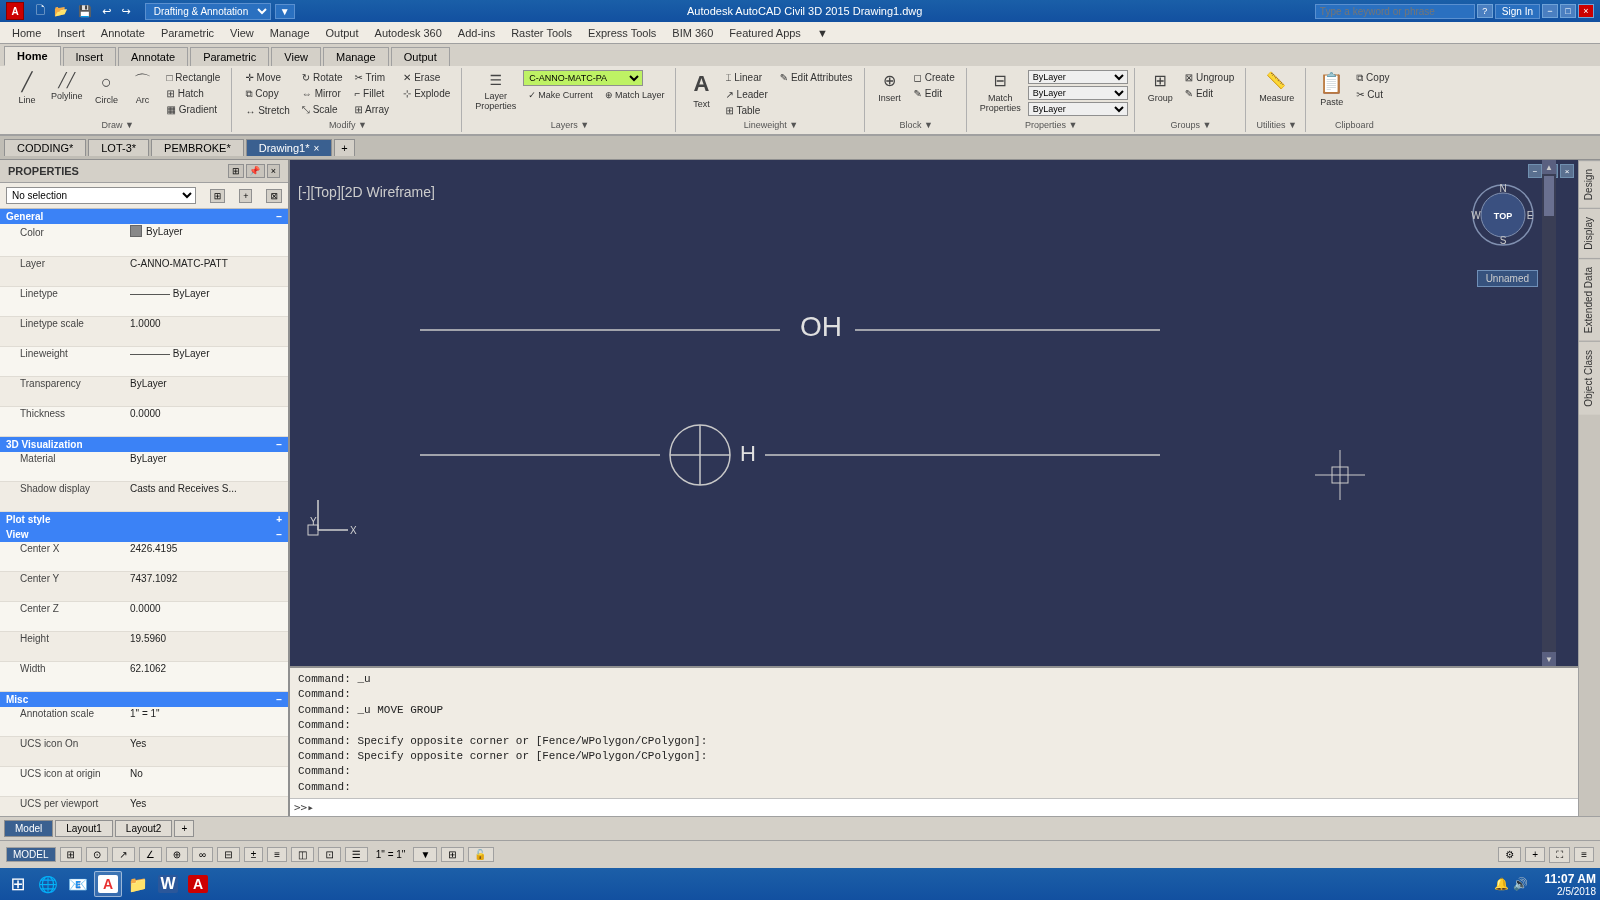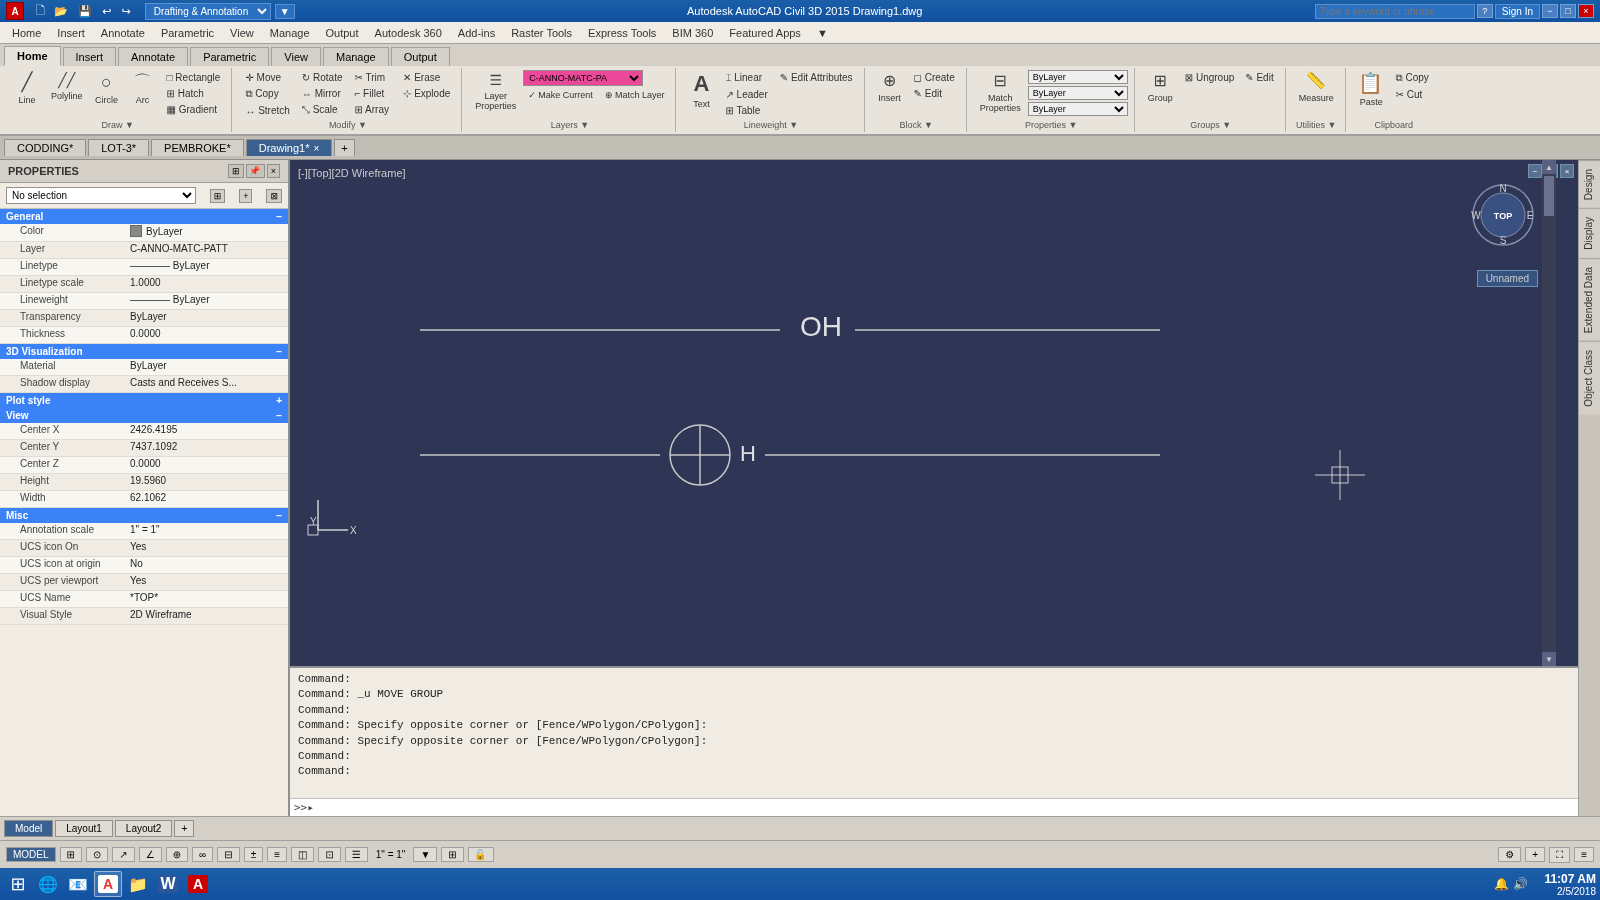--- a/index.html
+++ b/index.html
@@ -195,21 +195,22 @@
       padding: 2px 6px;
       font-size: 10px;
       font-weight: bold;
       display: flex;
       align-items: center;
       justify-content: space-between;
       cursor: pointer;
     }
     .prop-row {
       display: flex;
-      padding: 1px 6px 2px 20px;
+      align-items: center;
+      padding: 1px 6px 17px 20px;
       border-bottom: 1px solid #e0dcd4;
       min-height: 17px;
     }
     .prop-row:nth-child(even) { background: #f8f6f0; }
     .prop-label { width: 110px; font-size: 10px; color: #444; flex-shrink: 0; }
     .prop-value { font-size: 10px; color: #222; flex: 1; }
     .prop-value-color { display: inline-flex; align-items: center; gap: 4px; }
     .color-box { width: 12px; height: 12px; border: 1px solid #666; display: inline-block; }
 
     
@@ -245,24 +246,24 @@
 
     #viewport {
       flex: 1;
       background: #2e3555;
       position: relative;
       overflow: hidden;
       margin-right: 22px;
     }
     #viewport-label {
       position: absolute;
-      top: 7px;
+      top: 24px;
       left: 8px;
       color: #ccc;
-      font-size: 11px;
+      font-size: 14px;
     }
     
     #compass {
       position: absolute;
       top: 20px;
       right: 40px;
       width: 70px;
       height: 70px;
     }
     #viewport-minimize {
@@ -538,21 +539,21 @@
       <div class="ribbon-group-label">Modify ▼</div>
     </div>
 
     <div class="ribbon-group">
       <div class="ribbon-group-buttons">
         <div class="ribbon-btn" style="min-width:40px;">
           <div class="ribbon-btn-icon" style="font-size:14px;">☰</div>
           <div class="ribbon-btn-label">Layer<br>Properties</div>
         </div>
         <div style="display:flex;flex-direction:column;gap:2px;min-width:120px;">
-          <select style="font-size:9px;background:#ec4899;border:1px solid #909090;padding:1px;width:120px;">
+          <select style="font-size:9px;background:#bef264;border:1px solid #909090;padding:1px;width:120px;">
             <option>C-ANNO-MATC-PA</option>
           </select>
           <div style="display:flex;gap:2px;">
             <div class="ribbon-small-btn" style="font-size:9px;">✓ Make Current</div>
             <div class="ribbon-small-btn" style="font-size:9px;">⊕ Match Layer</div>
           </div>
         </div>
       </div>
       <div class="ribbon-group-label">Layers ▼</div>
     </div>
@@ -609,21 +610,21 @@
       </div>
       <div class="ribbon-group-label">Properties ▼</div>
     </div>
 
     <div class="ribbon-group">
       <div class="ribbon-group-buttons">
         <div class="ribbon-btn">
           <div class="ribbon-btn-icon" style="font-size:16px;">⊞</div>
           <div class="ribbon-btn-label">Group</div>
         </div>
-        <div style="display:flex;flex-direction:row;gap:1px;">
+        <div style="display:flex;flex-direction:column;gap:1px;">
           <div class="ribbon-small-btn">⊠ Ungroup</div>
           <div class="ribbon-small-btn">✎ Edit</div>
         </div>
       </div>
       <div class="ribbon-group-label">Groups ▼</div>
     </div>
 
     <div class="ribbon-group">
       <div class="ribbon-group-buttons">
         <div class="ribbon-btn">
@@ -870,20 +871,21 @@
         <div class="scroll-track">
           <div class="scroll-thumb"></div>
         </div>
         <div class="scroll-btn">▼</div>
       </div>
 
     </div>
 
     <div id="command-area">
       <div id="command-output">
+        <div>Command:  _u</div>
         <div>Command:</div>
         <div>Command:  _u  MOVE GROUP</div>
         <div>Command:</div>
         <div>Command: Specify opposite corner or [Fence/WPolygon/CPolygon]:</div>
         <div>Command: Specify opposite corner or [Fence/WPolygon/CPolygon]:</div>
         <div>Command:</div>
         <div>Command:</div>
 
       </div>
       <div id="command-input-row">

